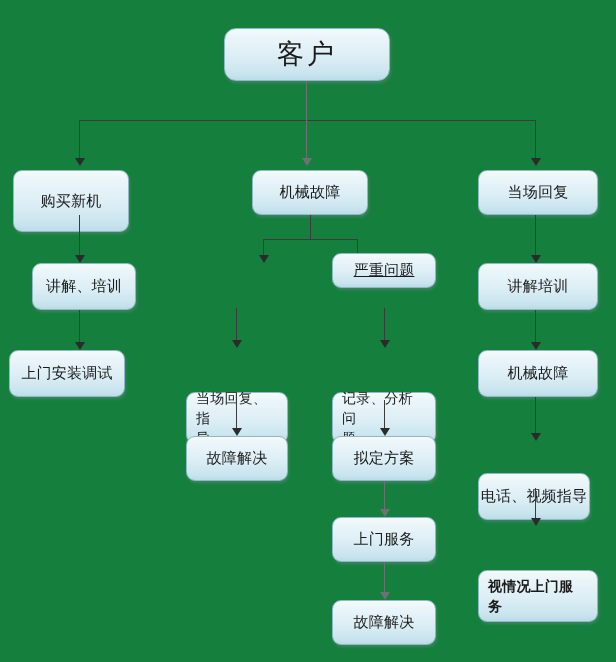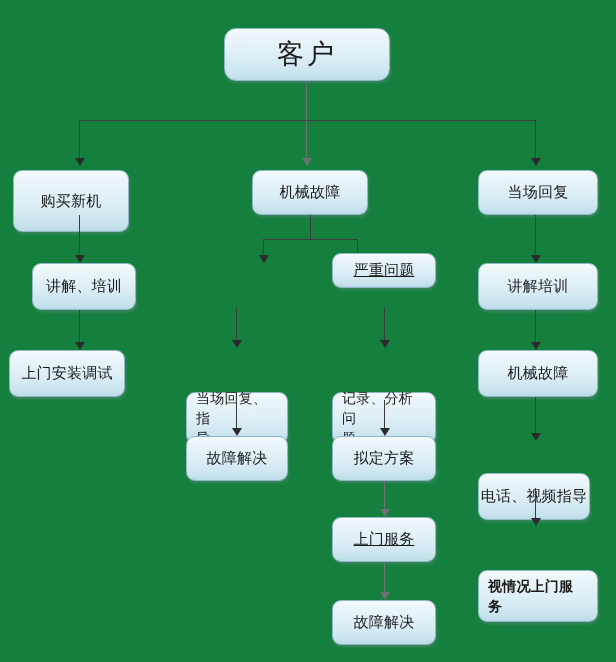--- a/index.html
+++ b/index.html
@@ -143,21 +143,21 @@
 题</div>
 
   <div class="vline" style="left:384px; top:400px; height:30px;"></div>
   <div class="arrow" style="left:380px; top:428px;"></div>
 
   <div class="node" style="left:332px; top:436px; width:104px; height:45px;">拟定方案</div>
 
   <div class="vline grey" style="left:384px; top:481px; height:30px;"></div>
   <div class="arrow grey" style="left:380px; top:509px;"></div>
 
-  <div class="node" style="left:332px; top:517px; width:104px; height:45px;text-decoration:underline;">上门服务</div>
+  <div class="node" style="left:332px; top:517px; width:104px; height:45px;">上门服务</div>
 
   <div class="vline grey" style="left:384px; top:562px; height:32px;"></div>
   <div class="arrow grey" style="left:380px; top:592px;"></div>
 
   <div class="node" style="left:332px; top:600px; width:104px; height:45px;">故障解决</div>
 
   <div class="vline" style="left:535px; top:215px; height:42px;"></div>
   <div class="arrow" style="left:531px; top:255px;"></div>
 
   <div class="node" style="left:478px; top:263px; width:120px; height:47px;">讲解培训</div>

